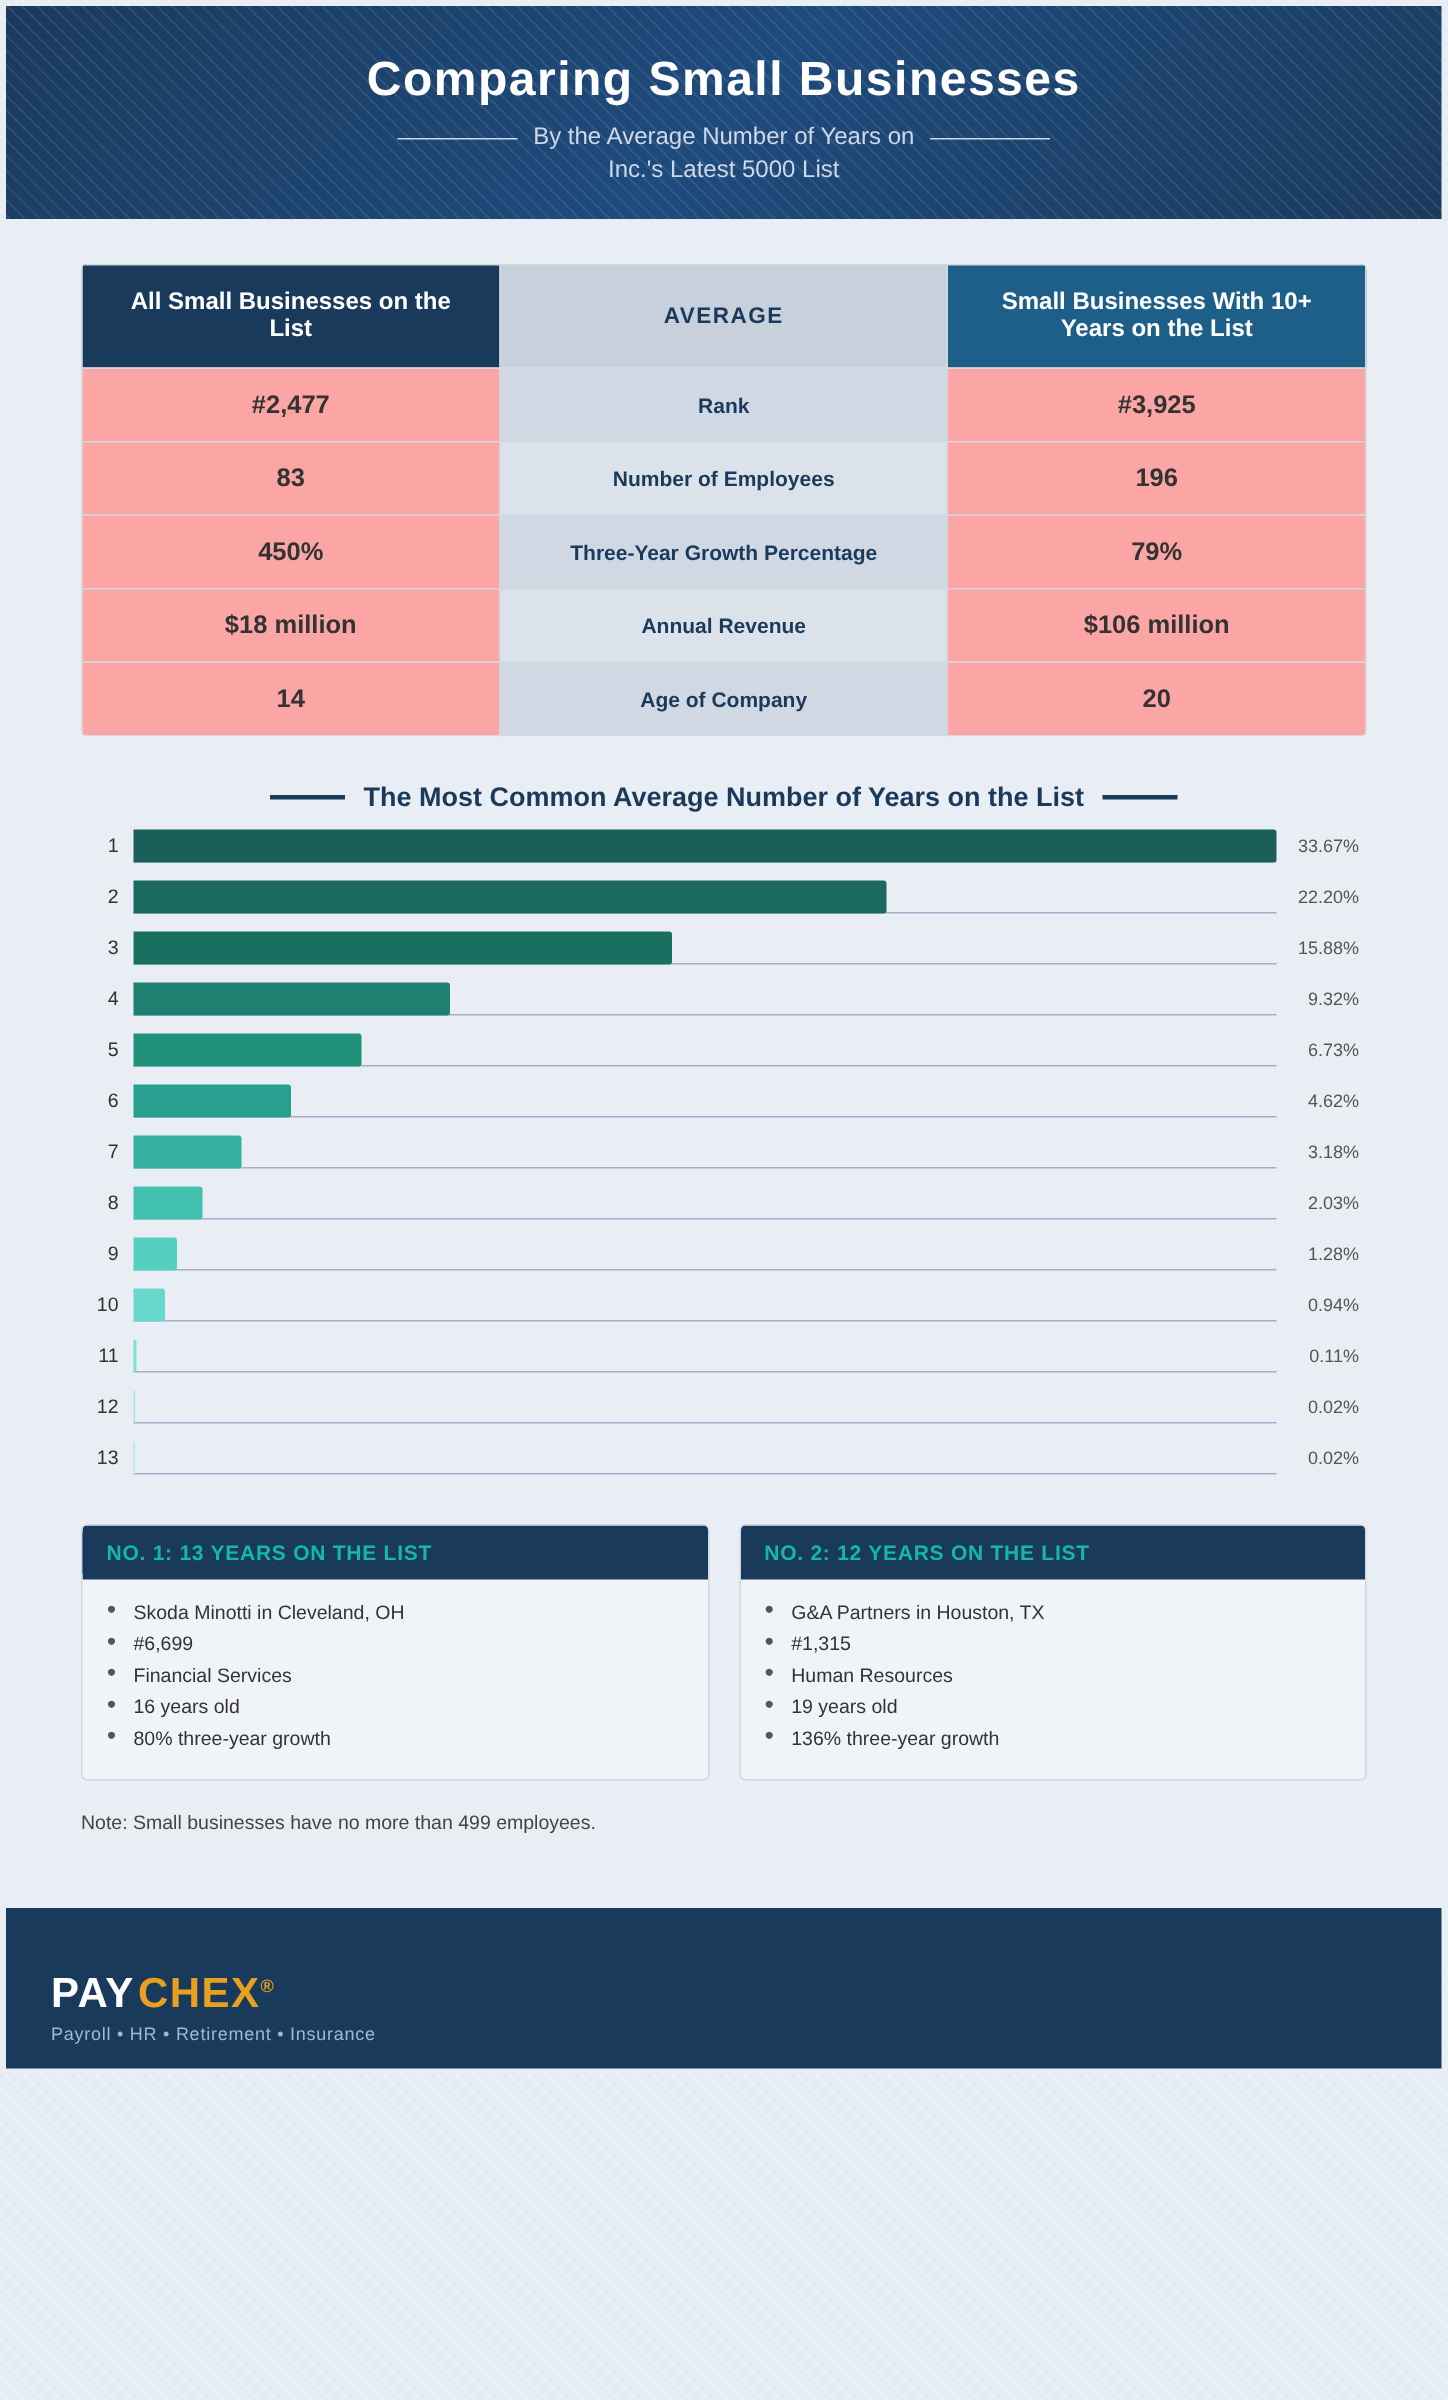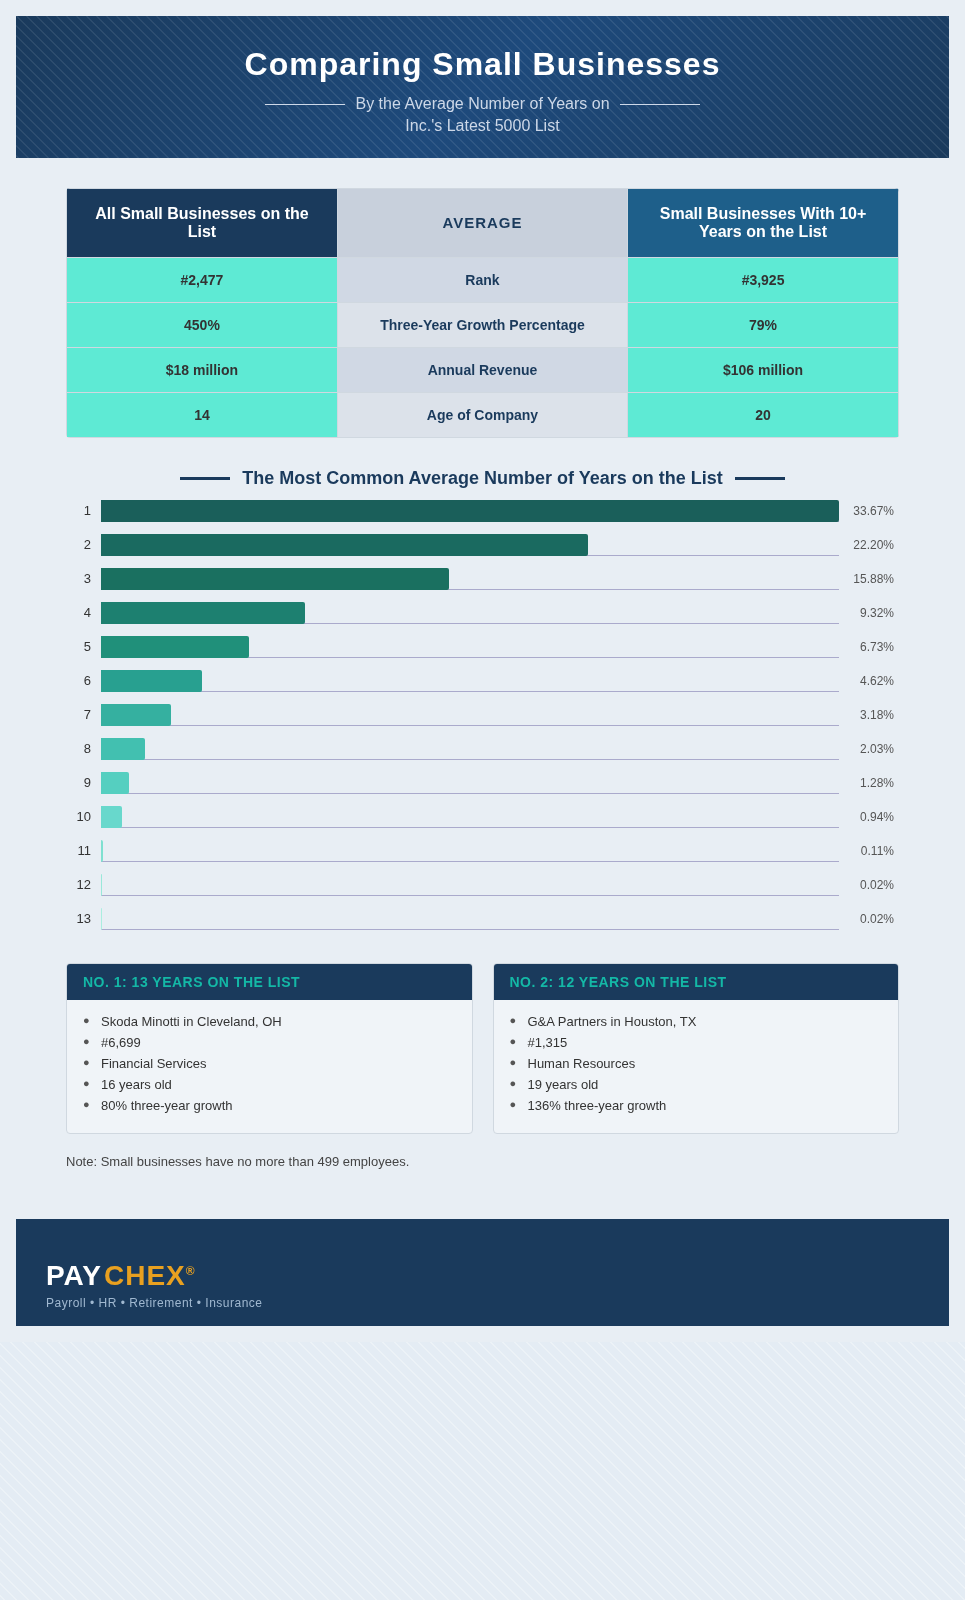--- a/index.html
+++ b/index.html
@@ -5,21 +5,21 @@
     * { margin: 0; padding: 0; box-sizing: border-box; }
     body {
       width: 965px;
       background: #e8eef4;
       font-family: Arial, sans-serif;
       overflow-x: hidden;
     }
     .main-container {
       width: 965px;
       background: #e8eef4;
-      padding: 16px;
+      padding: 4px;
     }
 
     
     .header {
       background: linear-gradient(135deg, #1a3a5c 0%, #1e4a7c 50%, #1a3a5c 100%);
       text-align: center;
       padding: 30px 40px 20px;
       position: relative;
     }
     .header-title {
@@ -102,22 +102,22 @@
       font-size: 15px;
       letter-spacing: 1px;
     }
     .header-row th.col-right {
       background: #1e5f8a;
       color: #fff;
       font-size: 16px;
       padding: 16px;
     }
     .data-row td {
-      background: #5eead4;
-      font-size: 14px;
+      background: #fca5a5;
+      font-size: 17px;
       color: #333;
     }
     .data-row td.col-center {
       background: #dce2ea;
       color: #1a3a5c;
       font-weight: bold;
       font-size: 14px;
       margin-left: 39px;
     }
     .data-row:nth-child(odd) td.col-center {
@@ -354,20 +354,25 @@
           <th class="col-left">All Small Businesses on the List</th>
           <th class="col-center">AVERAGE</th>
           <th class="col-right">Small Businesses With 10+ Years on the List</th>
         </tr>
       </thead>
       <tbody id="table-body">
       <tr class="data-row">
       <td class="col-left">#2,477</td>
       <td class="col-center">Rank</td>
       <td class="col-right">#3,925</td>
+    </tr>
+          <tr class="data-row">
+      <td class="col-left">83</td>
+      <td class="col-center">Number of Employees</td>
+      <td class="col-right">196</td>
     </tr>
           <tr class="data-row">
       <td class="col-left">450%</td>
       <td class="col-center">Three-Year Growth Percentage</td>
       <td class="col-right">79%</td>
     </tr>
           <tr class="data-row">
       <td class="col-left">$18 million</td>
       <td class="col-center">Annual Revenue</td>
       <td class="col-right">$106 million</td>

